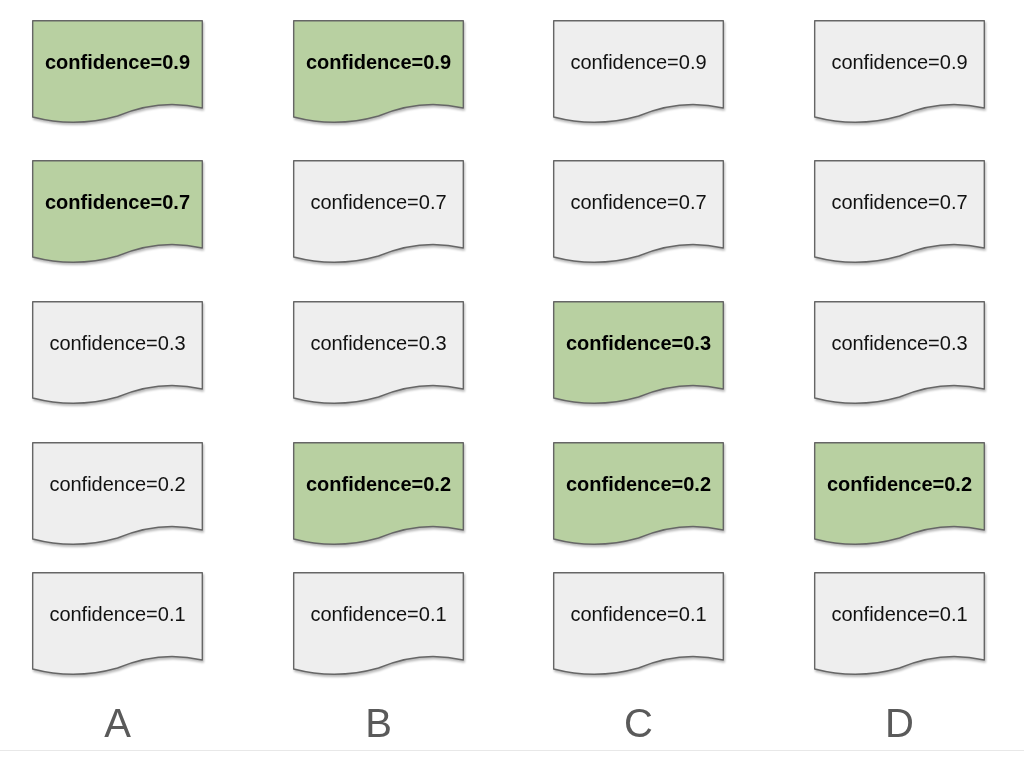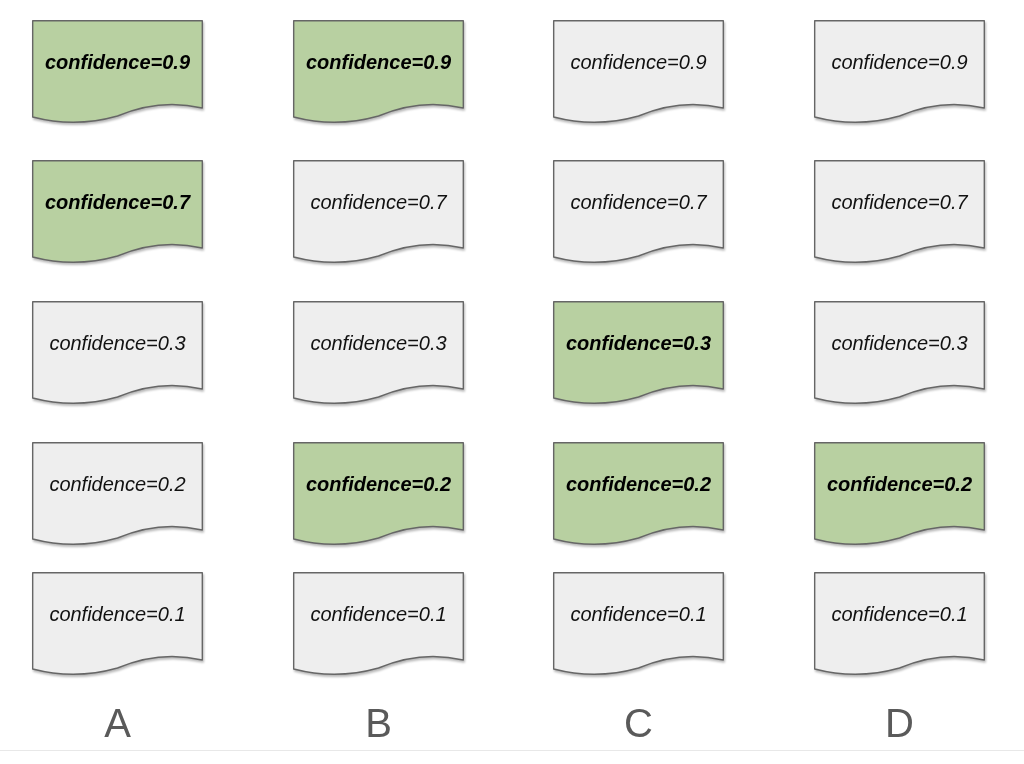--- a/index.html
+++ b/index.html
@@ -9,21 +9,21 @@
     overflow: hidden;
     font-family: "Liberation Sans", sans-serif;
   }
   .canvas {
     position: relative;
     width: 1024px; height: 764px;
     background: var(--page-bg, #ffffff);
   }
   .card {
     position: absolute;
-    width: 171px; height: 104px; font-style: italic;
+    width: 171px; height: 104px;
   }
   .doc-shape {
     position: absolute;
     left: 0; top: 0;
     overflow: visible;
     display: block;
   }
   .doc-path {
     fill: var(--default-fill, #eeeeee);
     stroke: var(--stroke, #666666);

